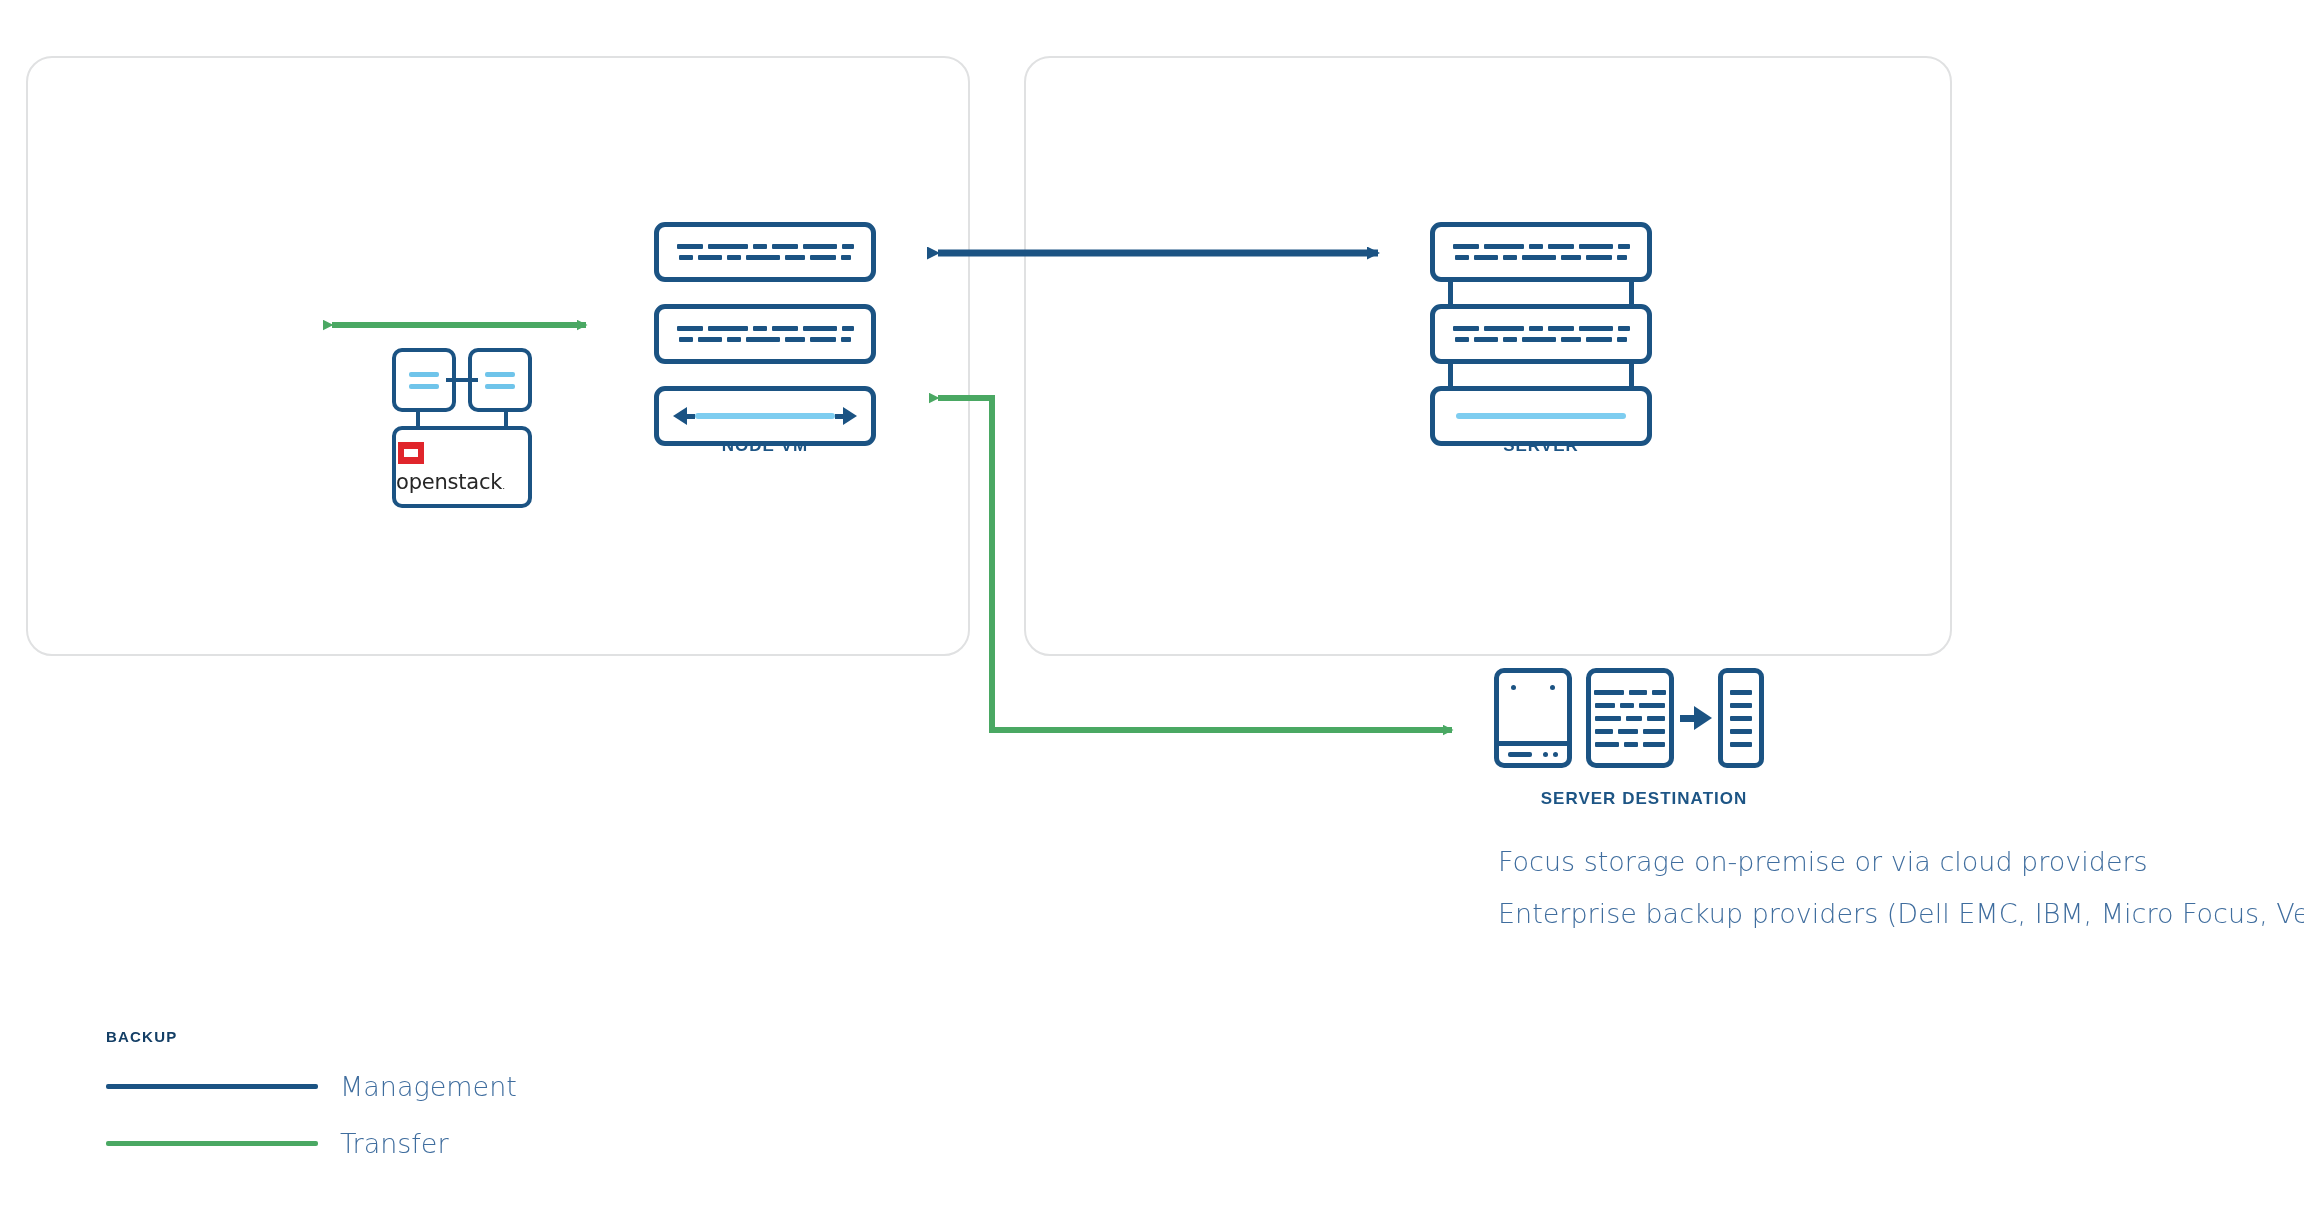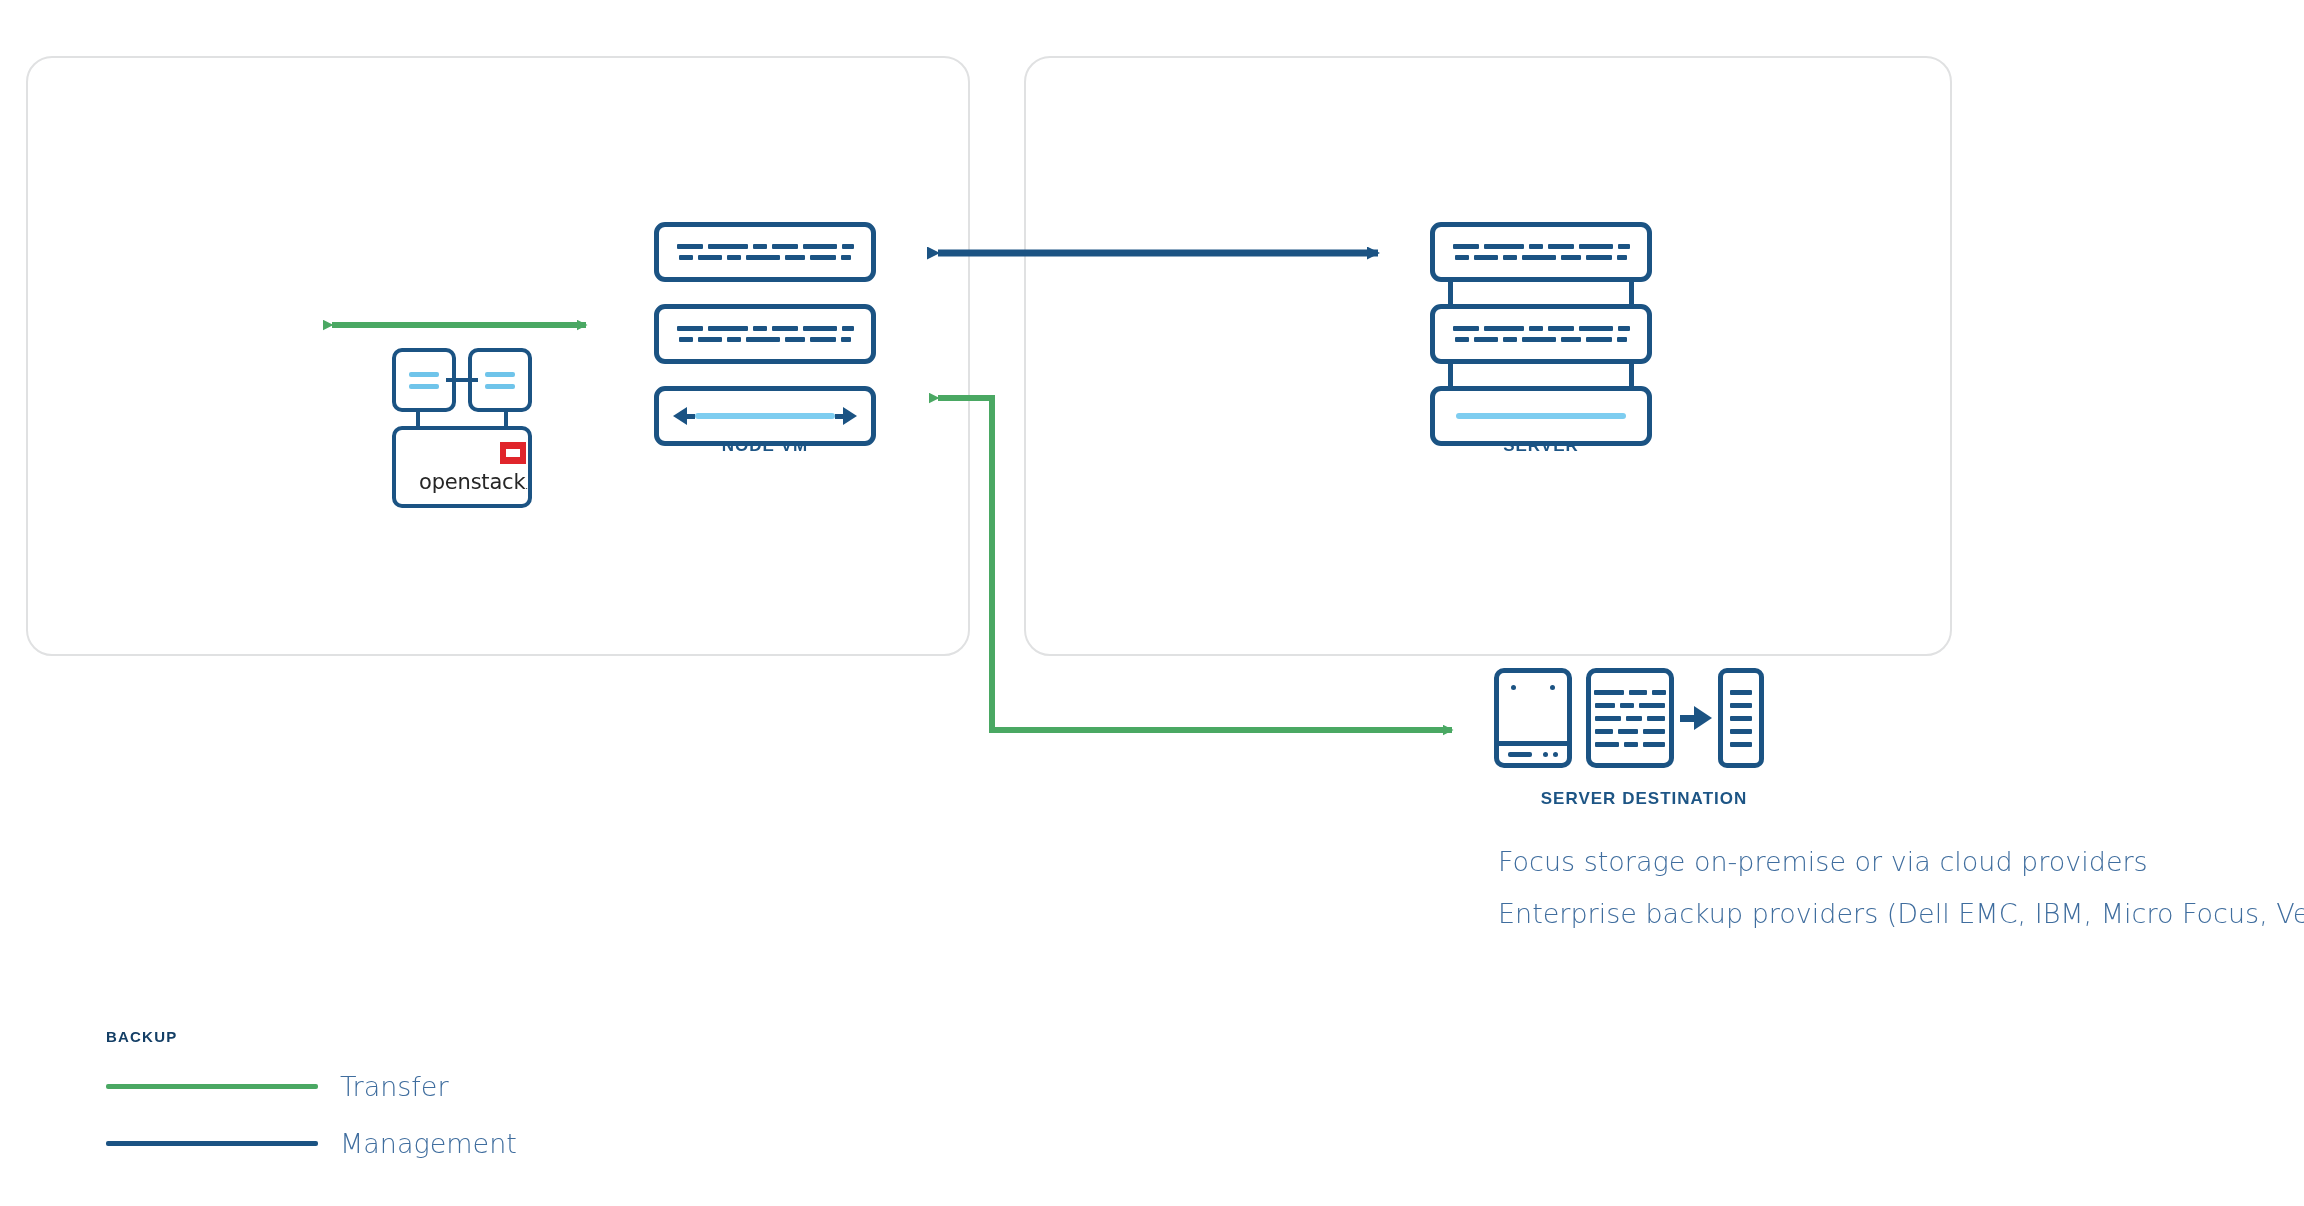--- a/index.html
+++ b/index.html
@@ -46,21 +46,21 @@
     position:absolute;left:50%;top:50%;transform:translate(-50%,-50%);
     width:32px;height:4px;background:#1b5383;
   }
   .os-legs{position:relative;height:14px;}
   .os-legs::before,.os-legs::after{
     content:"";position:absolute;top:-2px;bottom:-2px;width:4px;background:#1b5383;
   }
   .os-legs::before{left:24px;} .os-legs::after{right:24px;}
   .os-logo{
     border:4px solid #1b5383;border-radius:10px;background:#fff;height:74px;
-    display:flex;flex-direction:column;align-items:flex-end;justify-content:center;gap:4px;
+    display:flex;flex-direction:column;align-items:flex-start;justify-content:center;gap:4px;
   }
   .os-word{font-family:"DejaVu Sans",sans-serif;font-size:21px;color:#262626;letter-spacing:-.01em;}
   .os-word b{font-weight:normal;}
   .os-word sup{font-size:9px;vertical-align:baseline;}
 
   
   .rack-unit{
     position:relative;border:5px solid #1b5383;border-radius:11px;background:#fff;
     display:flex;flex-direction:column;align-items:center;justify-content:center;gap:6px;z-index:2;
   }
@@ -347,22 +347,22 @@
   <div class="caption" style="left:1494px;top:789px;width:300px;">SERVER DESTINATION</div>
 
   <div id="notes">
     <div class="note">Focus storage on-premise or via cloud providers</div>
     <div class="note">Enterprise backup providers (Dell EMC, IBM, Micro Focus, Veritas)</div>
   </div>
 
   <div id="legend">
     <div class="legend-title">BACKUP</div>
     <div class="legend-row">
+      <span class="legend-swatch" style="background:#1b5383"></span>
+      <span class="legend-label">Management</span>
+    </div>
+    <div class="legend-row">
       <span class="legend-swatch" style="background:#4aa863"></span>
       <span class="legend-label">Transfer</span>
     </div>
-    <div class="legend-row">
-      <span class="legend-swatch" style="background:#1b5383"></span>
-      <span class="legend-label">Management</span>
-    </div>
   </div>
 
 </div>
 
 </body></html>

